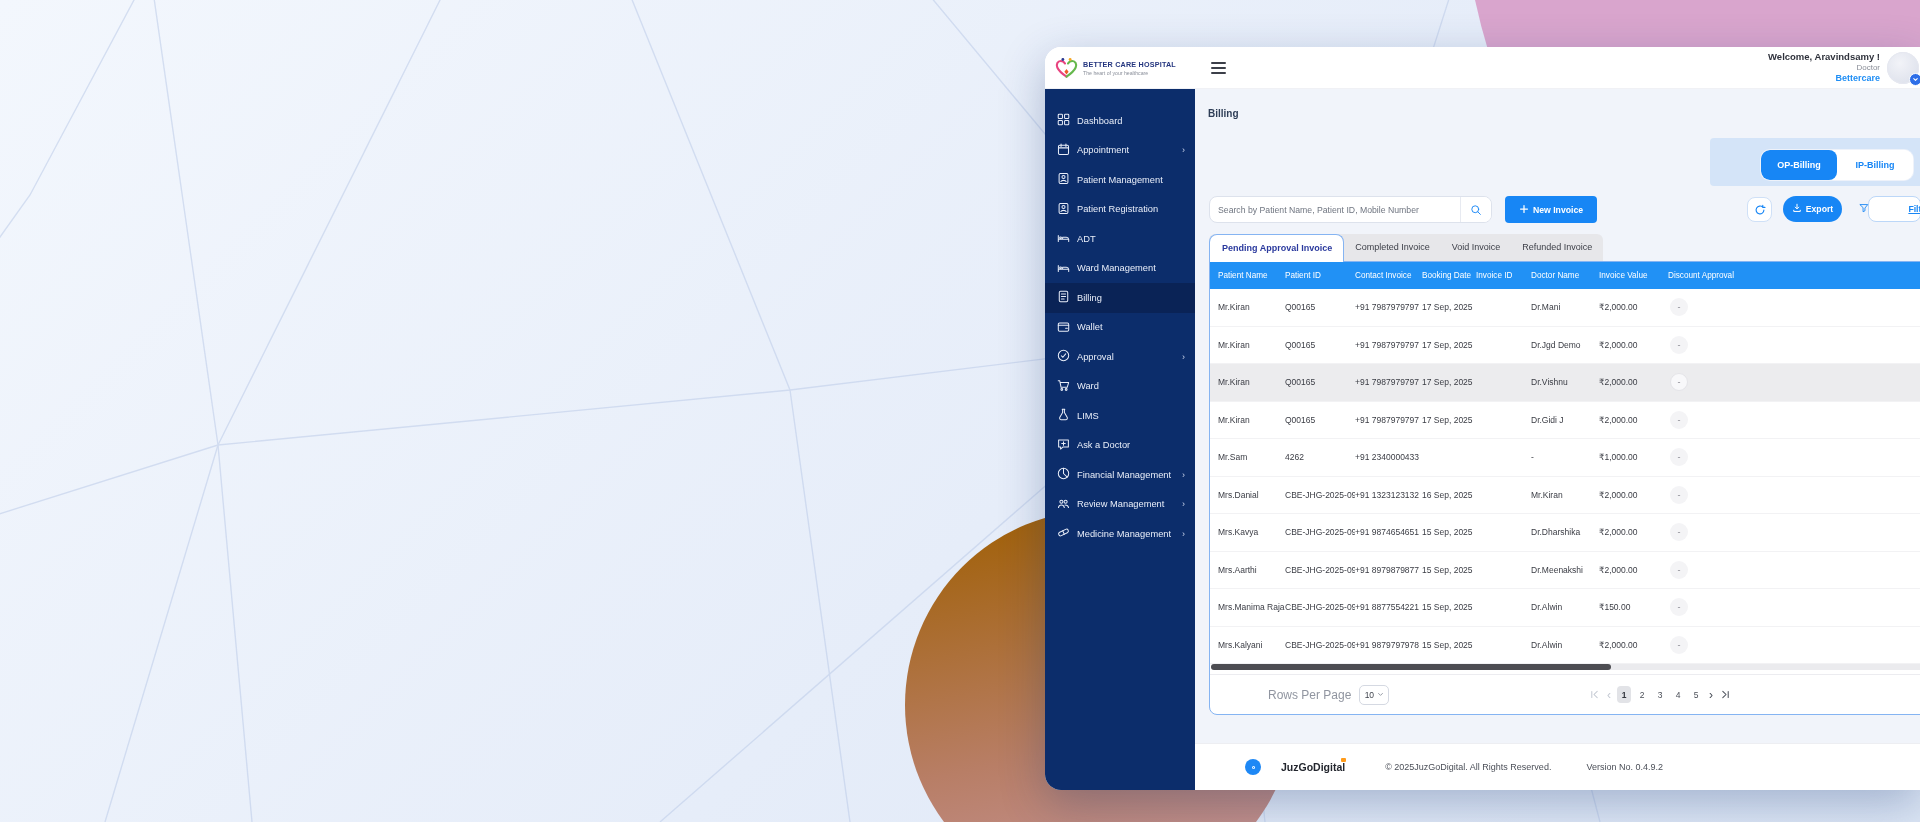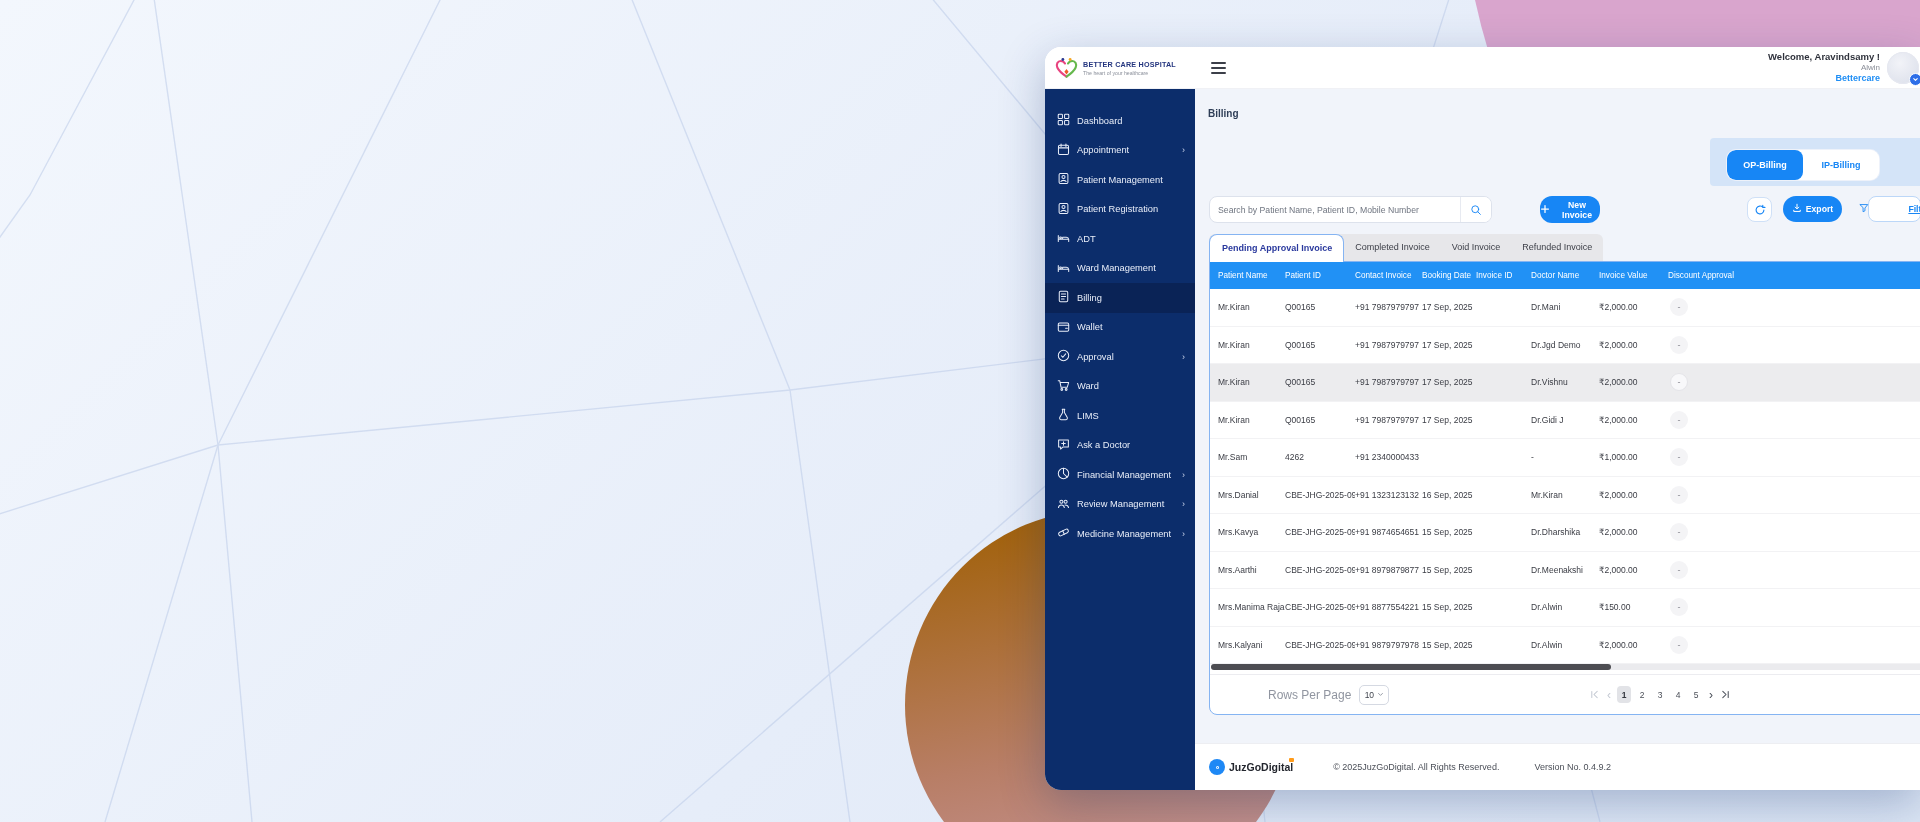--- a/index.html
+++ b/index.html
@@ -47,36 +47,36 @@
     color:#e9eef9; font-size:9.3px; cursor:pointer; white-space:nowrap; }
   .side-item svg { width:13px; height:13px; flex:none; }
   .side-item .chev { margin-left:auto; font-size:9px; color:#ccd6ee; }
   .side-item.active { background:#0a2356; }
 
   
   .main { position:absolute; left:150px; top:42px; right:0; bottom:47px; background:#f1f4fa; overflow:hidden; }
   .page-title { position:absolute; left:13px; top:19px; font-size:10px; font-weight:600; color:#2f3e57; }
 
   .toggle-strip { position:absolute; left:515px; top:49px; right:0; height:48px; background:#d4e4f8; border-radius:4px 0 0 4px; }
-  .billing-toggle { position:absolute; left:532px; top:61px; width:152px; height:30px; background:#fff;
+  .billing-toggle { position:absolute; left:566px; top:61px; width:152px; height:30px; background:#fff;
     border-radius:9px; display:flex; overflow:hidden; box-shadow:0 0 0 1px #eef2fa; cursor:pointer; }
   .toggle-opt { width:76px; display:flex; align-items:center; justify-content:center; font-size:9px; font-weight:bold; color:#1786f5; background:#fff; }
   .toggle-opt.active { background:#1786f5; color:#fff; border-radius:8px; }
 
   .search-wrap { position:absolute; left:14px; top:107px; width:283px; height:27px; background:#fff;
     border:1px solid #dde2ec; border-radius:8px; display:flex; align-items:center; overflow:hidden; }
   .search-wrap input { flex:1; border:none; outline:none; height:100%; padding:16px 8px; font-size:8.7px; color:#434754;
     font-family:inherit; background:transparent; }
   .search-wrap input::placeholder { color:#6f7580; }
   .search-btn { width:31px; height:100%; border-left:1px solid #e7eaf1; display:flex; align-items:center; justify-content:center;
     color:#1786f5; cursor:pointer; background:#fff; }
   .search-btn svg { width:12px; height:12px; }
   .btn-primary { background:#1786f5; color:#fff; border:none; display:flex; align-items:center; justify-content:center;
     gap:4px; font-size:8.7px; font-weight:bold; cursor:pointer; font-family:inherit; }
-  .new-invoice { position:absolute; left:310px; top:107px; width:60px; height:27px; border-radius:12px;margin-left:35px; }
+  .new-invoice { position:absolute; left:310px; top:107px; width:92px; height:27px; border-radius:4px; }
   .new-invoice svg { width:10px; height:10px; }
   .refresh-btn { position:absolute; left:552px; top:108px; width:25px; height:25px; background:#fff;
     border:1px solid #cfe0f7; border-radius:8px; color:#1786f5; display:flex; align-items:center; justify-content:center; cursor:pointer; }
   .refresh-btn svg { width:12px; height:12px; }
   .export-btn { position:absolute; left:588px; top:107px; width:59px; height:26px; border-radius:13px; }
   .export-btn svg { width:10px; height:10px; }
   .filter-btn { position:absolute; left:673px; top:107px; width:53px; height:26px; background:#fff;
     border:1px solid #bcd7f8; border-radius:8px; color:#1786f5; display:flex; align-items:center; justify-content:center;
     gap:4px; font-size:8.7px; font-weight:bold; cursor:pointer; }
   .filter-btn svg { width:10px; height:10px; }
@@ -117,21 +117,21 @@
   .pg-icon.dim { color:#c3c8d2; }
   .pg-icon.dark { color:#474c56; }
   .pg-chev { font-size:12px; line-height:16px; cursor:pointer; padding:0 1px; }
   .page-btn { min-width:14px; height:17px; padding:0 2px; display:flex; align-items:center; justify-content:center;
     font-size:8.5px; color:#4b4f58; border-radius:4px; cursor:pointer; background:transparent; border:none; font-family:inherit; }
   .page-btn.active { background:#e2e3e7; font-weight:bold; color:#33363e; }
 
   
   .app-footer { position:absolute; left:150px; right:0; bottom:0; height:47px; background:#fff;
     border-top:1px solid #edeef2; display:flex; align-items:center; padding:0 14px; }
-  .f-logo { display:flex; align-items:center; gap:4px; }
+  .f-logo { display:flex; align-items:center; gap:20px;margin-left:36px; }
   .f-logo-icon { width:16px; height:16px; border-radius:50%; background:#1e88f5; color:#fff; font-size:7px;
     display:flex; align-items:center; justify-content:center; font-weight:bold; letter-spacing:-1px; }
   .f-brand { position:relative; font-size:10.5px; font-weight:bold; color:#23262e; }
   .f-brand .accent { position:absolute; right:-1px; top:-3px; width:5px; height:4px; background:#ff9b1a; border-radius:1px; }
   .f-copy { margin-left:40px; font-size:9px; color:#4b4f58; }
   .f-version { margin-left:35px; font-size:9px; color:#4b4f58; }
 </style>
 </head>
 <body>
 
@@ -177,21 +177,21 @@
         </span>
       </div>
       <div class="hamburger">
           <i></i>
           <i></i>
           <i></i>
         </div>
       <div class="user-zone">
         <div class="user-texts">
           <div class="welcome">Welcome, Aravindsamy !</div>
-          <div class="role">Alwin</div>
+          <div class="role">Doctor</div>
           <div class="org">Bettercare</div>
         </div>
         <div class="avatar">
           <span class="avatar-badge">
             <svg viewBox="0 0 16 16" fill="none" stroke="currentColor" stroke-width="2.4" stroke-linecap="round" stroke-linejoin="round">
                 <path d="M4 6l4 4 4-4"></path>
               </svg>
           </span>
         </div>
       </div>

